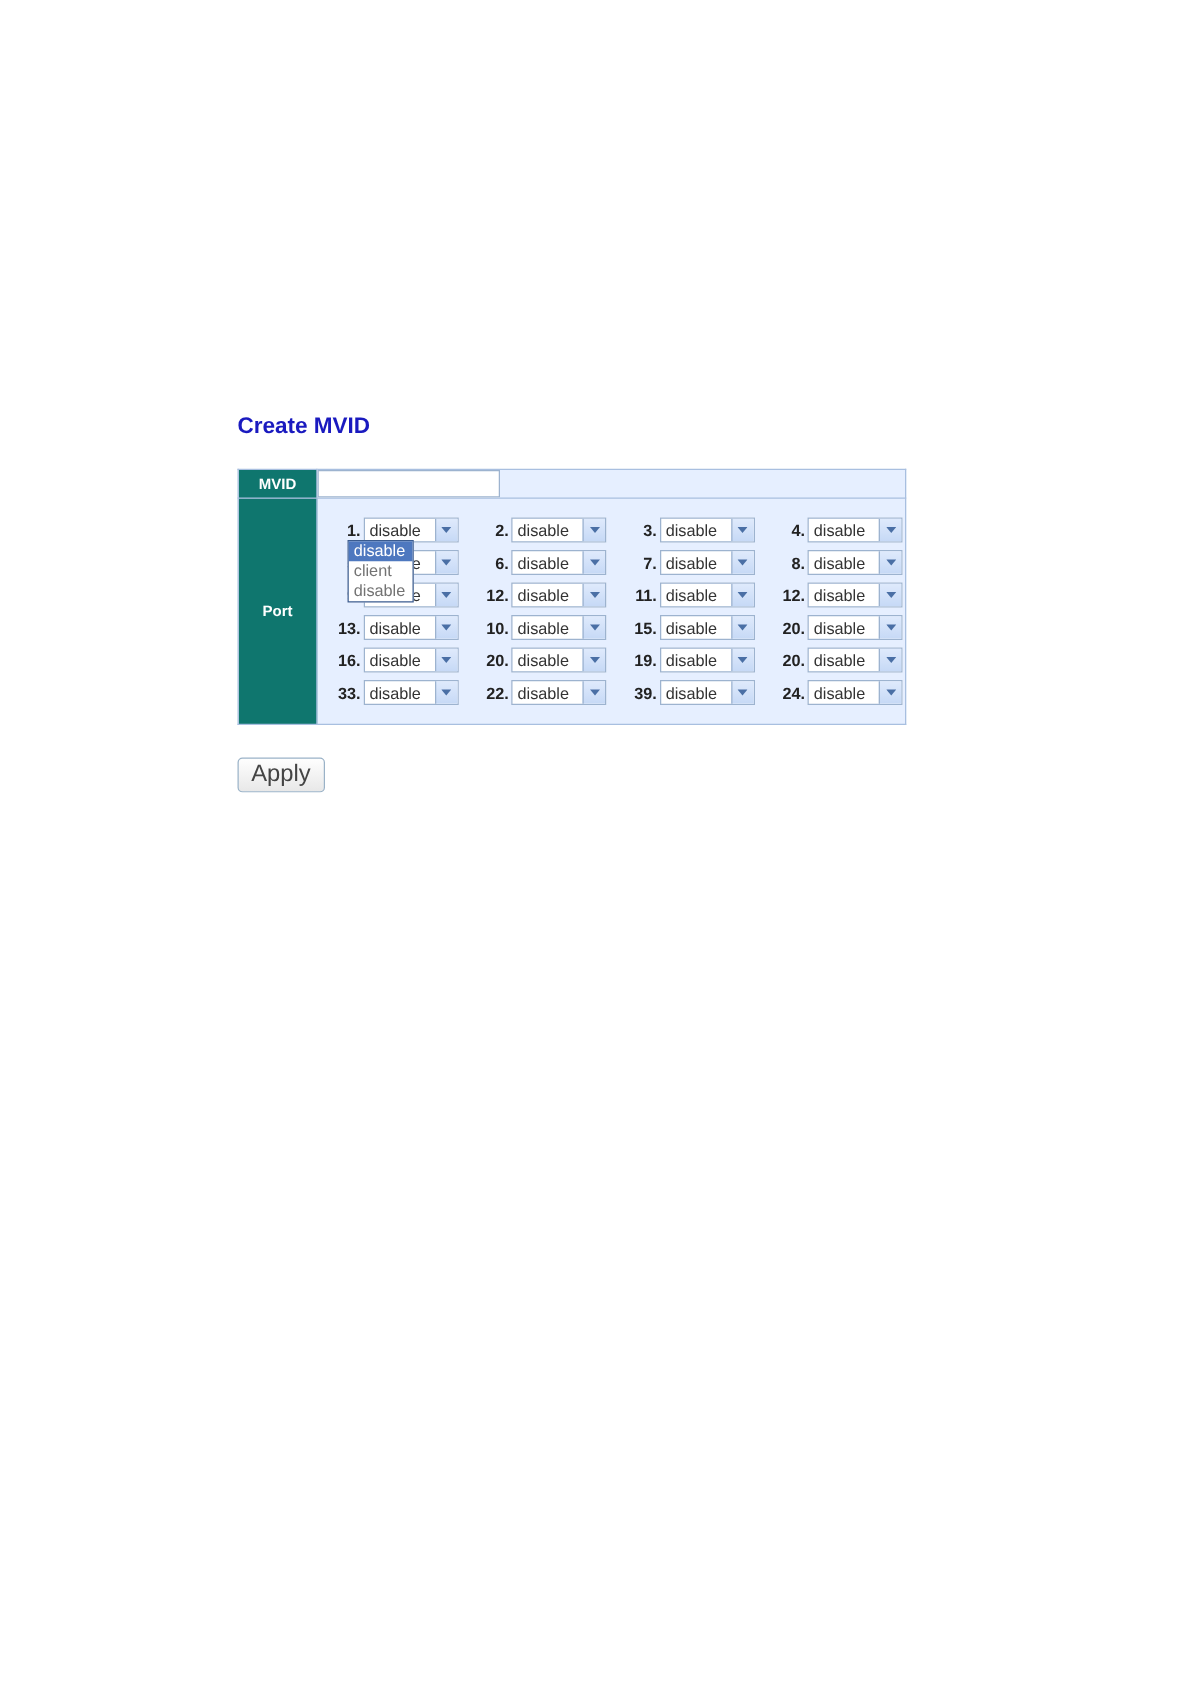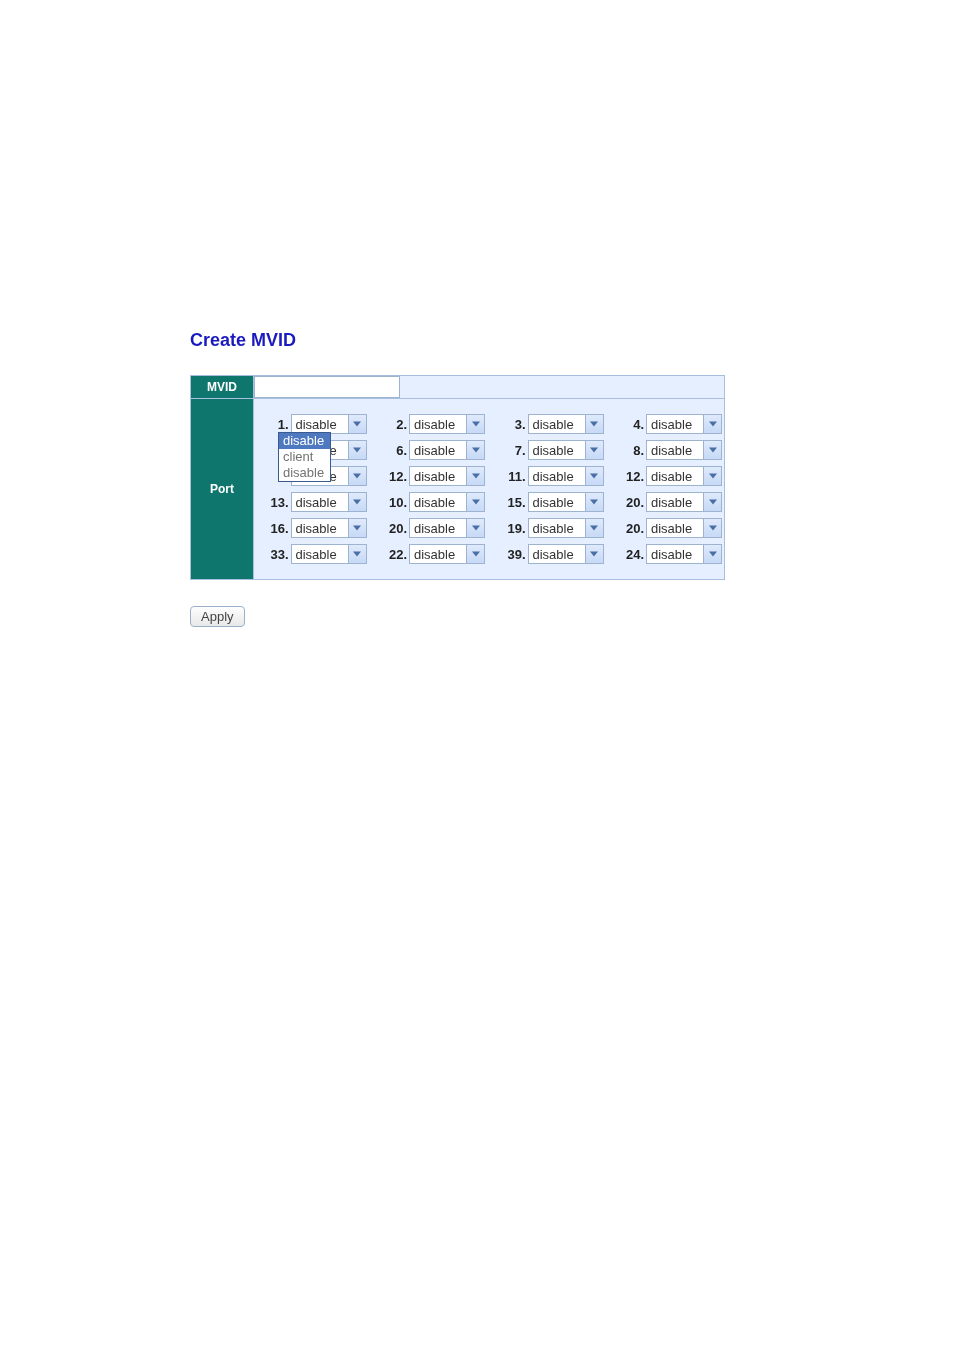--- a/index.html
+++ b/index.html
@@ -125,21 +125,21 @@
   .apply-btn {
     margin-top: 26px;
     display: inline-flex;
     align-items: center;
     justify-content: center;
     padding: 2px 10px;
     border: 1px solid #9ab2c7;
     border-radius: 4px;
     background: linear-gradient(#fefefe, #e8e8e8);
     color: #444;
-    font-size: 13px;
+    font-size: 19px;
     cursor: pointer;
     font-family: Arial, Helvetica, sans-serif;
   }
 </style>
 </head>
 <body>
 
 <div class="page">
   <div class="page-title">Create MVID</div>
 

